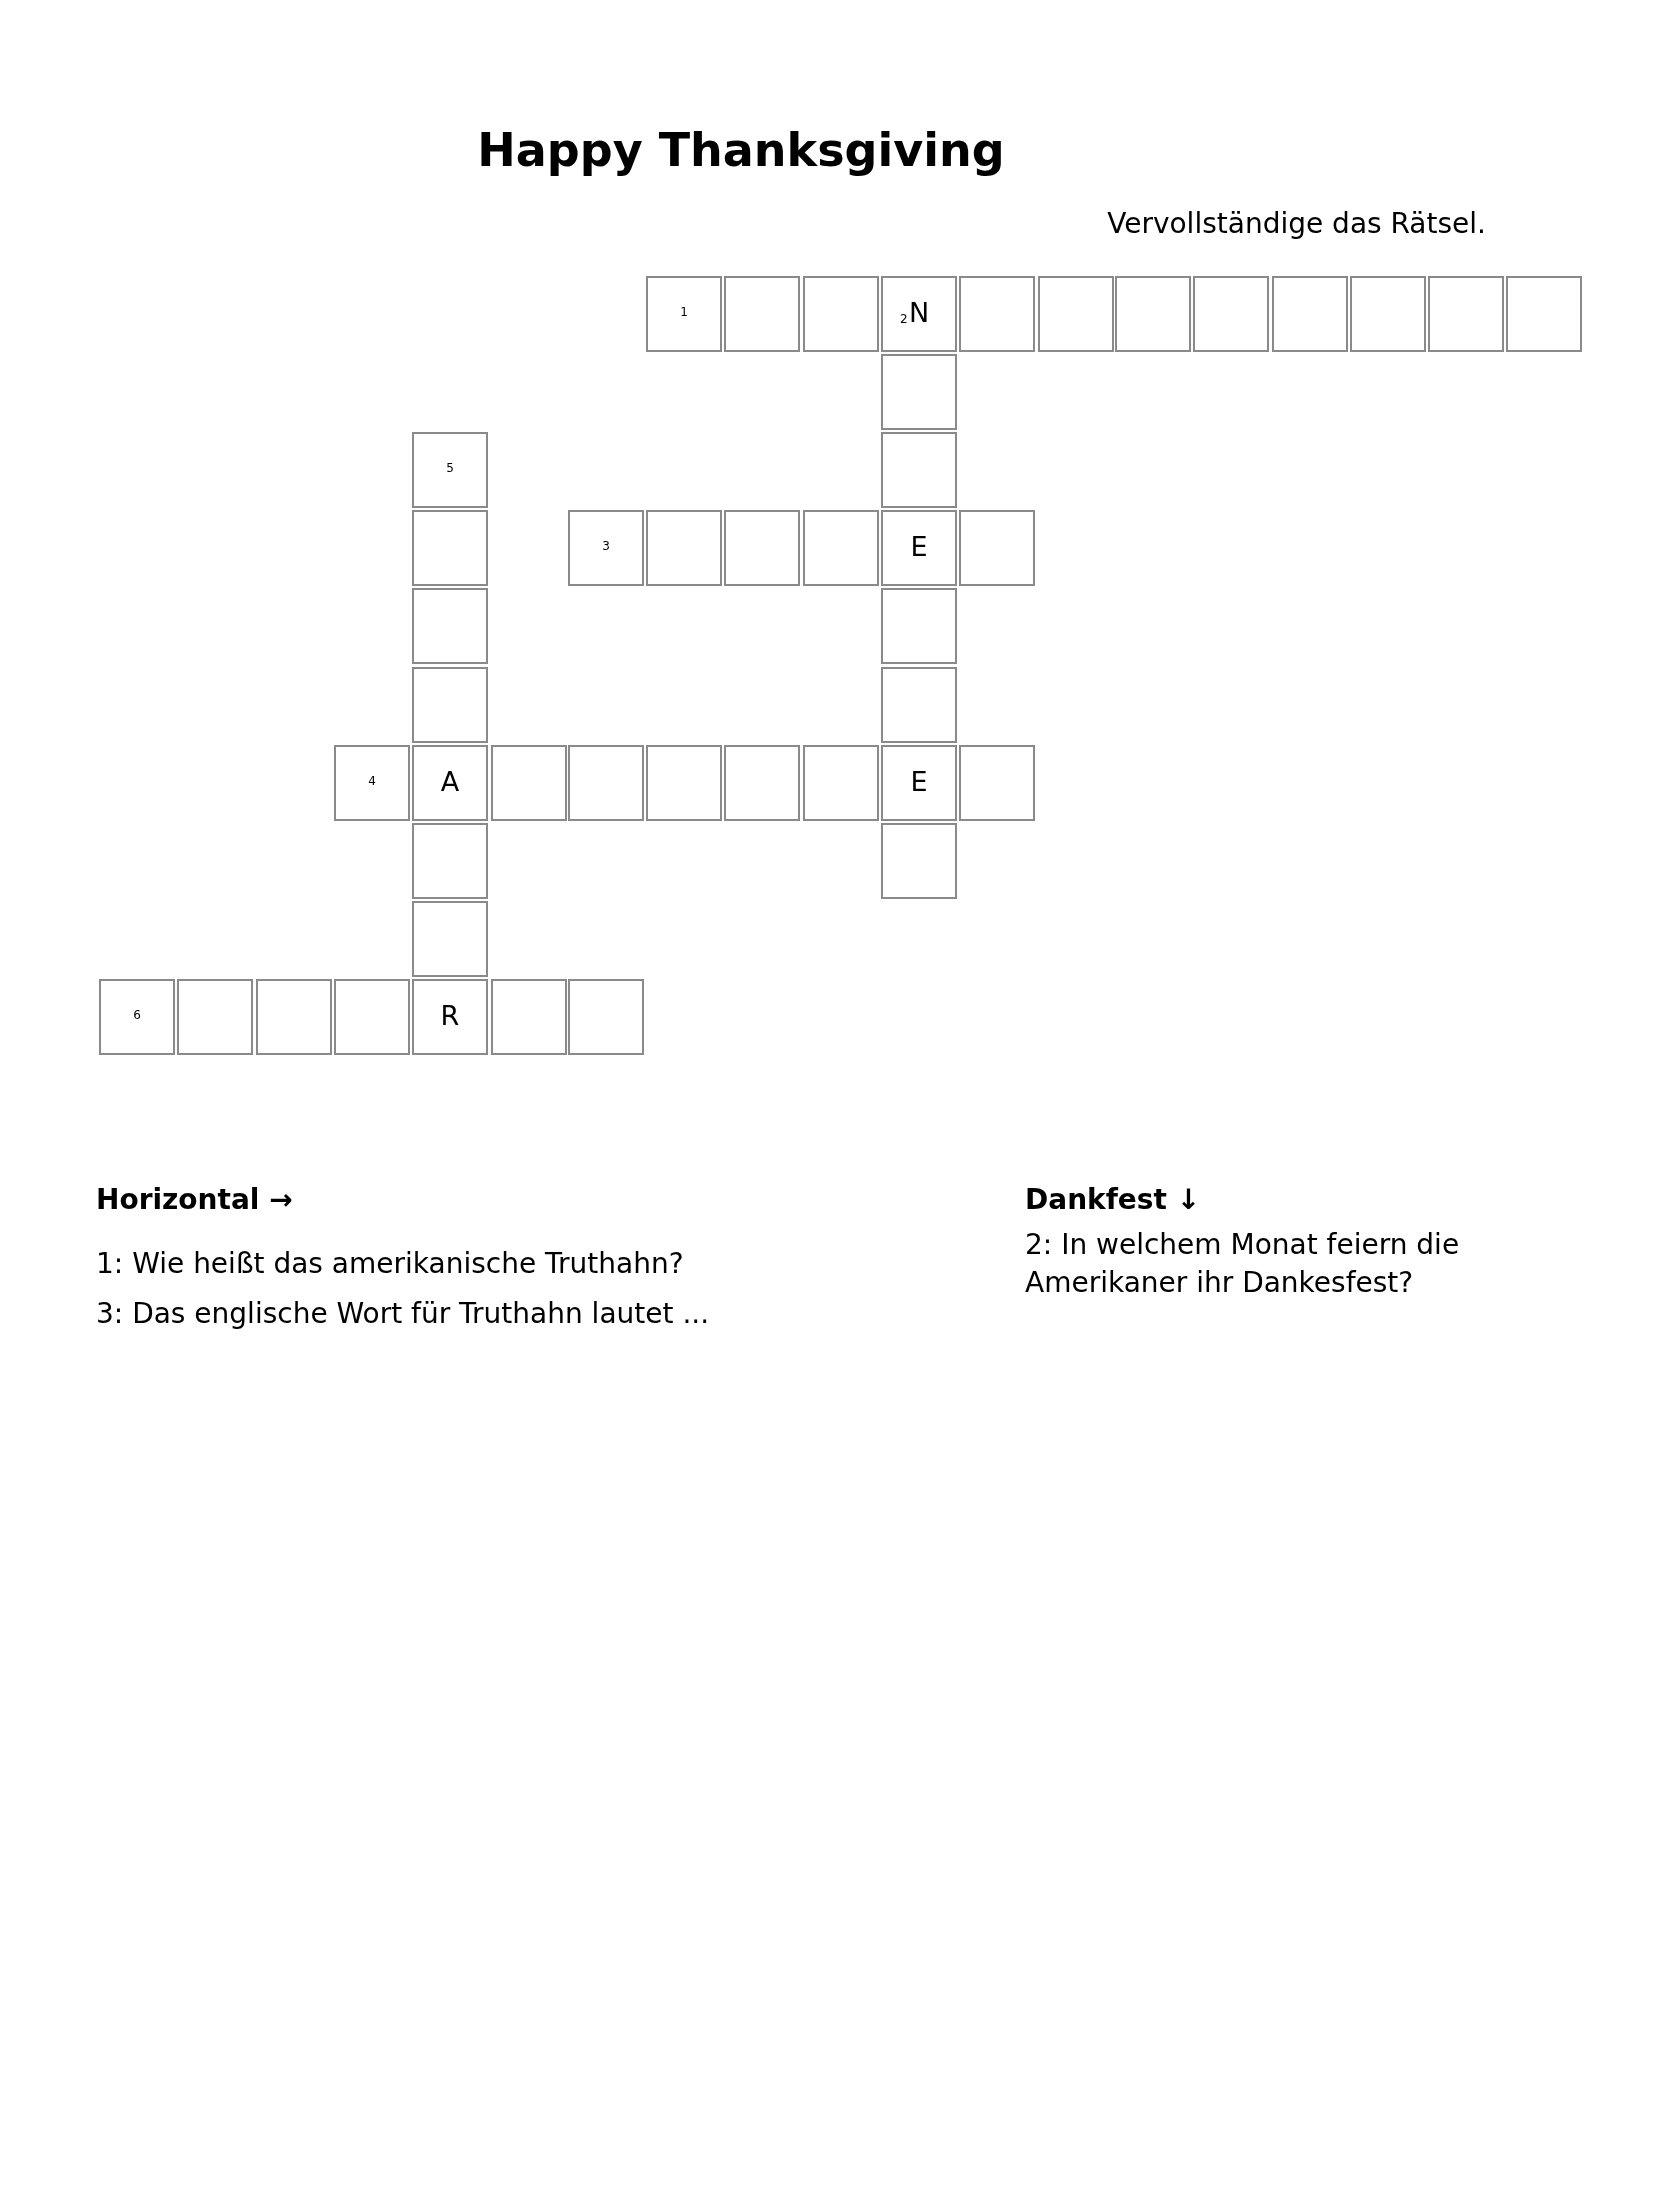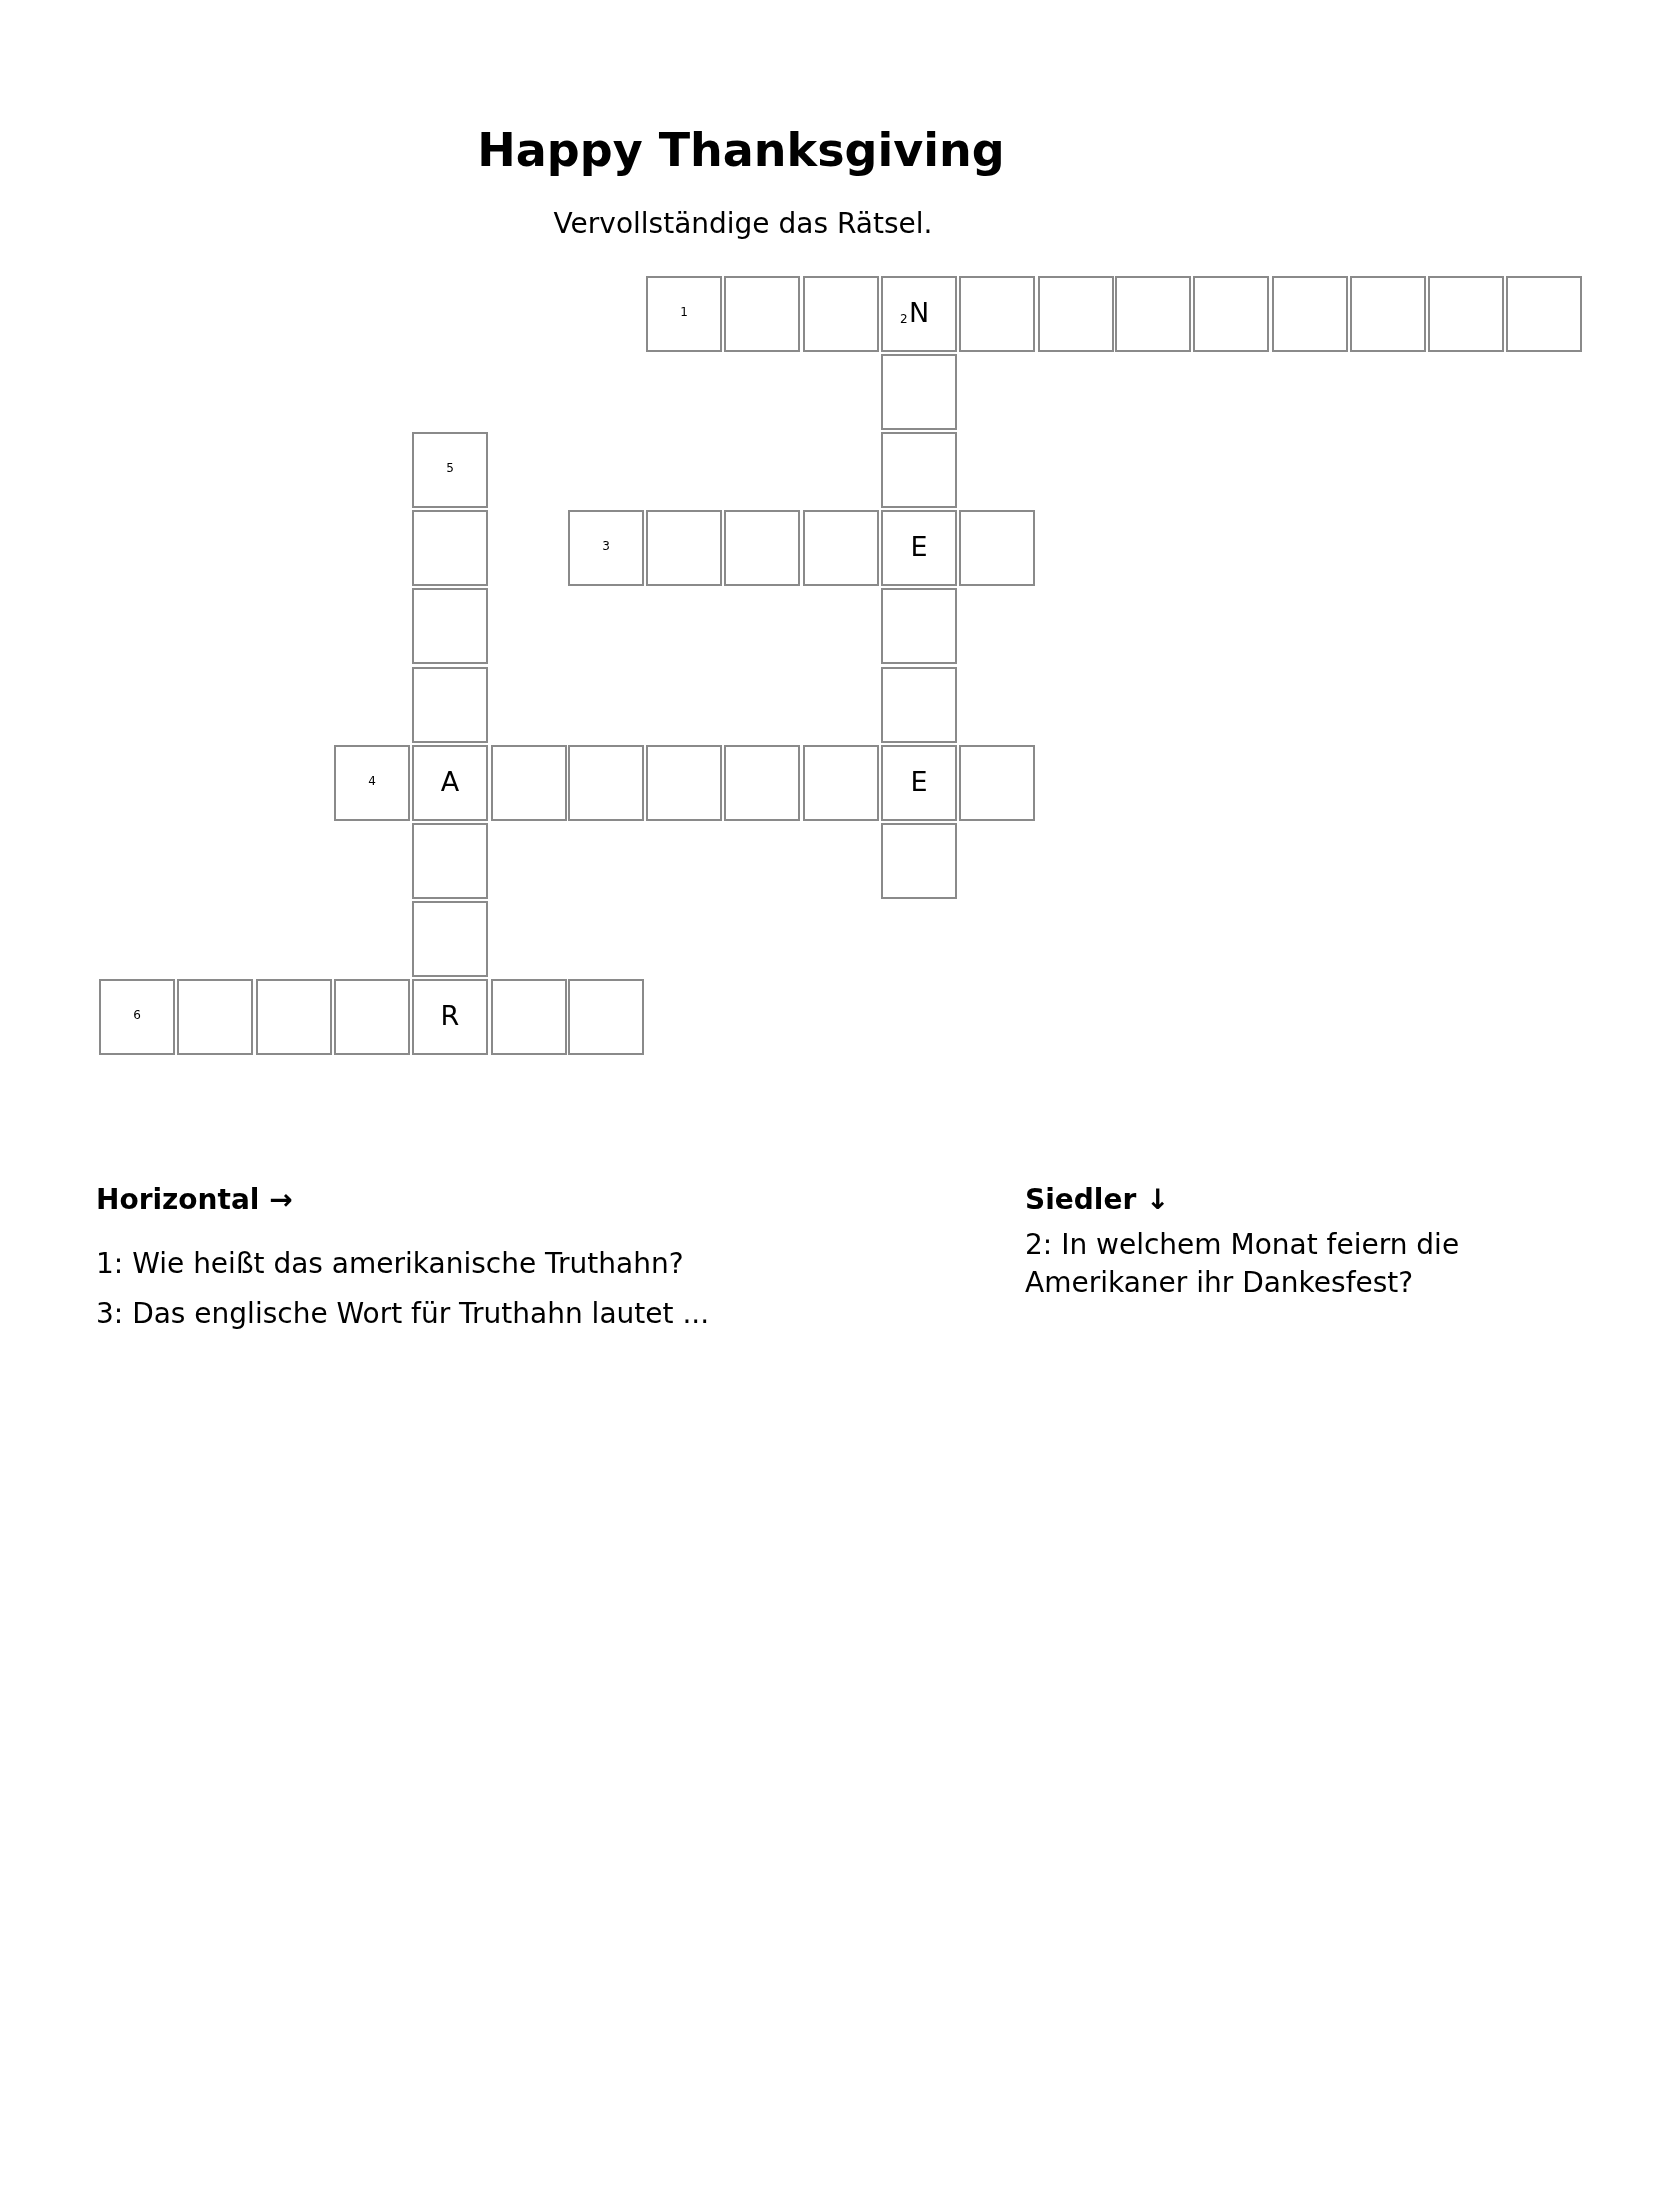--- a/index.html
+++ b/index.html
@@ -1,20 +1,20 @@
 <!DOCTYPE html>
 <html style="font-size:13.7px"><head>
 <meta charset="utf-8">
 <style>
   html, body { margin: 0; padding: 0; background: #ffffff; }
   body { width: 1678px; height: 2192px; position: relative; overflow: hidden;
          font-family: "DejaVu Sans", sans-serif; color: #000; }
   .title { position: absolute; left: 0; width: 1482px; top: 120px; text-align: center;
            font-size: 46px; font-weight: bold; line-height: 60px; }
-  .subtitle { position: absolute; left: 0; width: 1486px; top: 205px; text-align: center;
+  .subtitle { position: absolute; left: 0; width: 1486px; top: 205px; text-align: right;
               font-size: 28px; line-height: 38px; }
   #grid { position: absolute; left: 0; top: 0; width: 1678px; height: 1113px; }
   .cell { position: absolute; width: 72px; height: 72px; border: 2.6px solid #8a8a8a;
           box-sizing: content-box; background: #fff; }
   .cell .num { position: absolute; font-size: 12px; left: 0; right: 0; top: 26.5px; text-align: center; }
   .cell .num.withletter { left: 17px; right: auto; top: 34px; }
   .cell .letter { position: absolute; left: 0; right: 0; top: 19px; text-align: center; font-size: 27px; }
   .clues-h { position: absolute; left: 96px; top: 1181px; width: 907px; }
   .clues-v { position: absolute; left: 1025px; top: 1181px; width: 582px; }
   .clue-heading { font-size: 28px; font-weight: bold; line-height: 38px; margin-bottom: 26px; }
@@ -97,16 +97,16 @@
     <div class="cell" style="left: 568px; top: 979px;"></div>
   </div>
 
 <div class="clues-h">
   <div class="clue-heading">Horizontal →</div>
   <div class="clue">1: Wie heißt das amerikanische Truthahn?</div>
   <div class="clue">3: Das englische Wort für Truthahn lautet ...</div>
 </div>
 
 <div class="clues-v">
-  <div class="clue-heading">Siedler ↓</div>
+  <div class="clue-heading">Dankfest ↓</div>
   <div class="clue">2: In welchem Monat feiern die Amerikaner ihr Dankesfest?</div>
 </div>
 
 
 </body></html>

